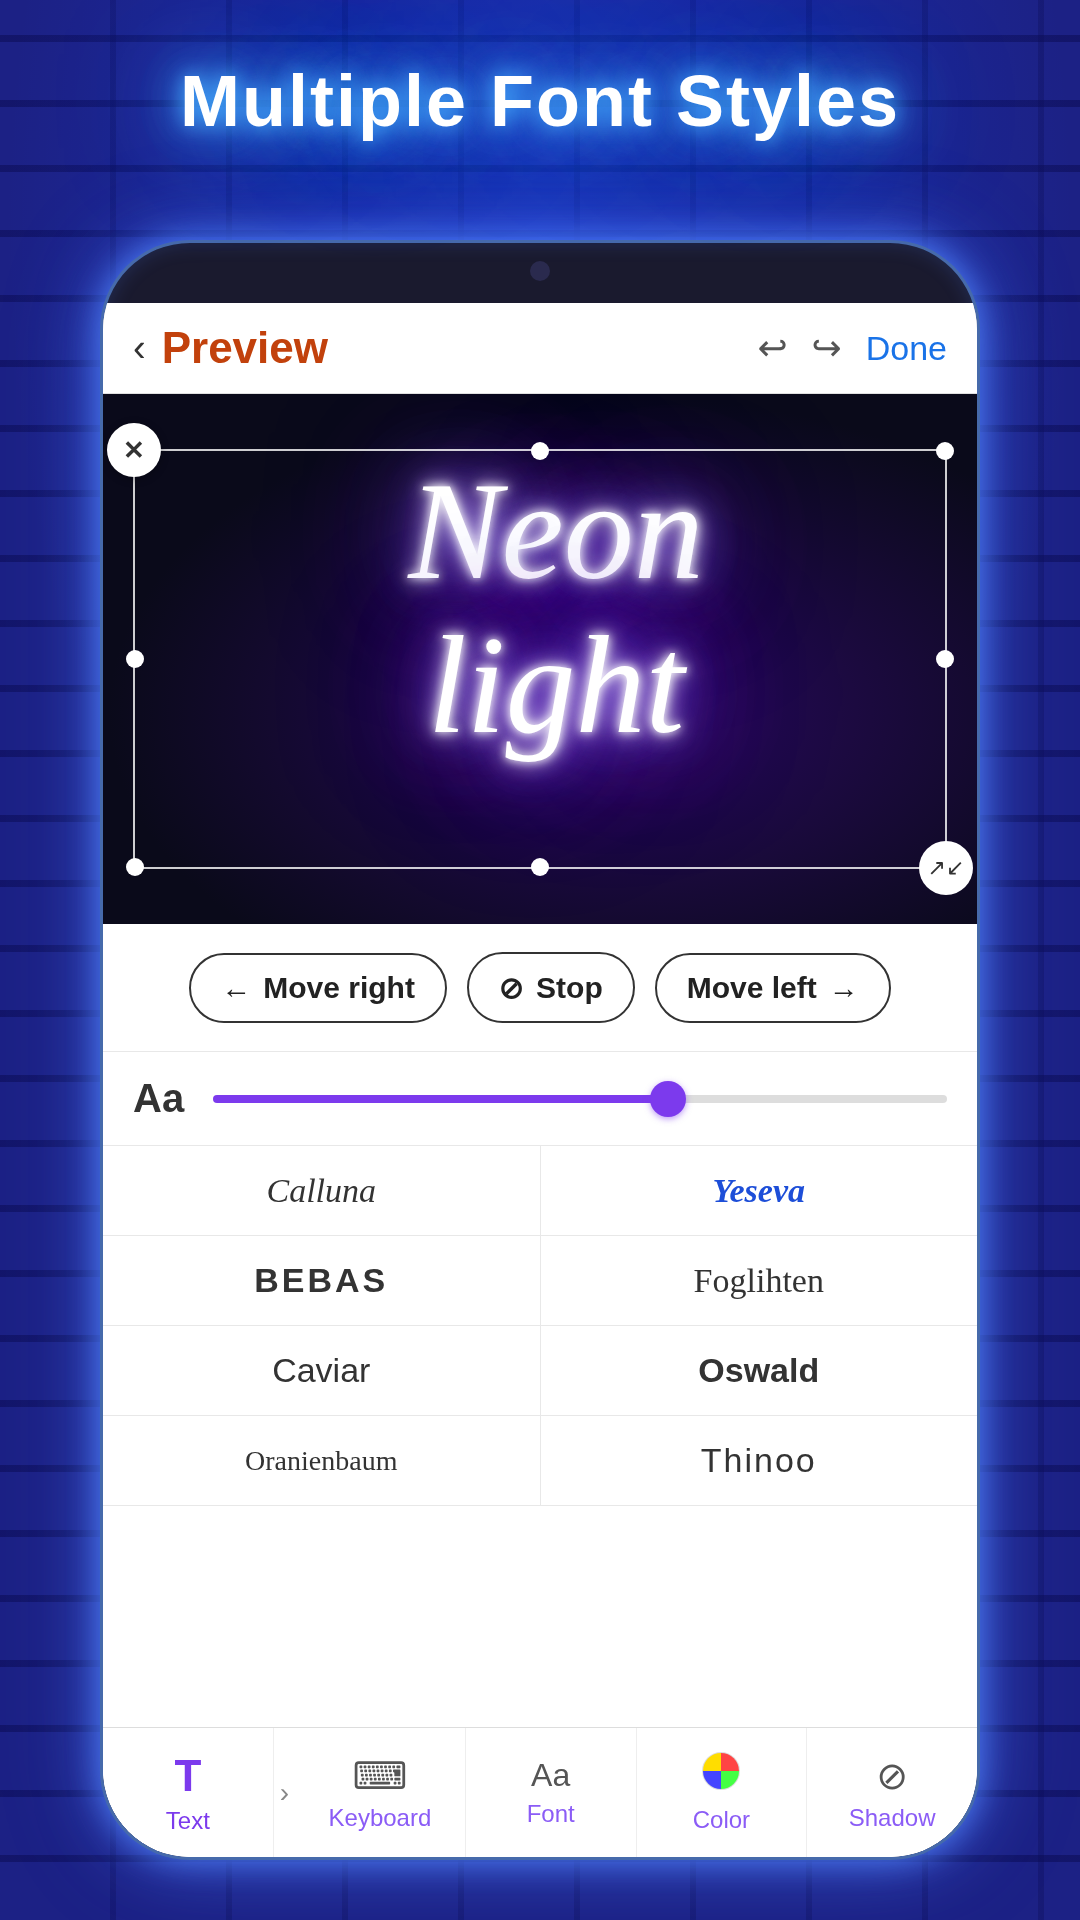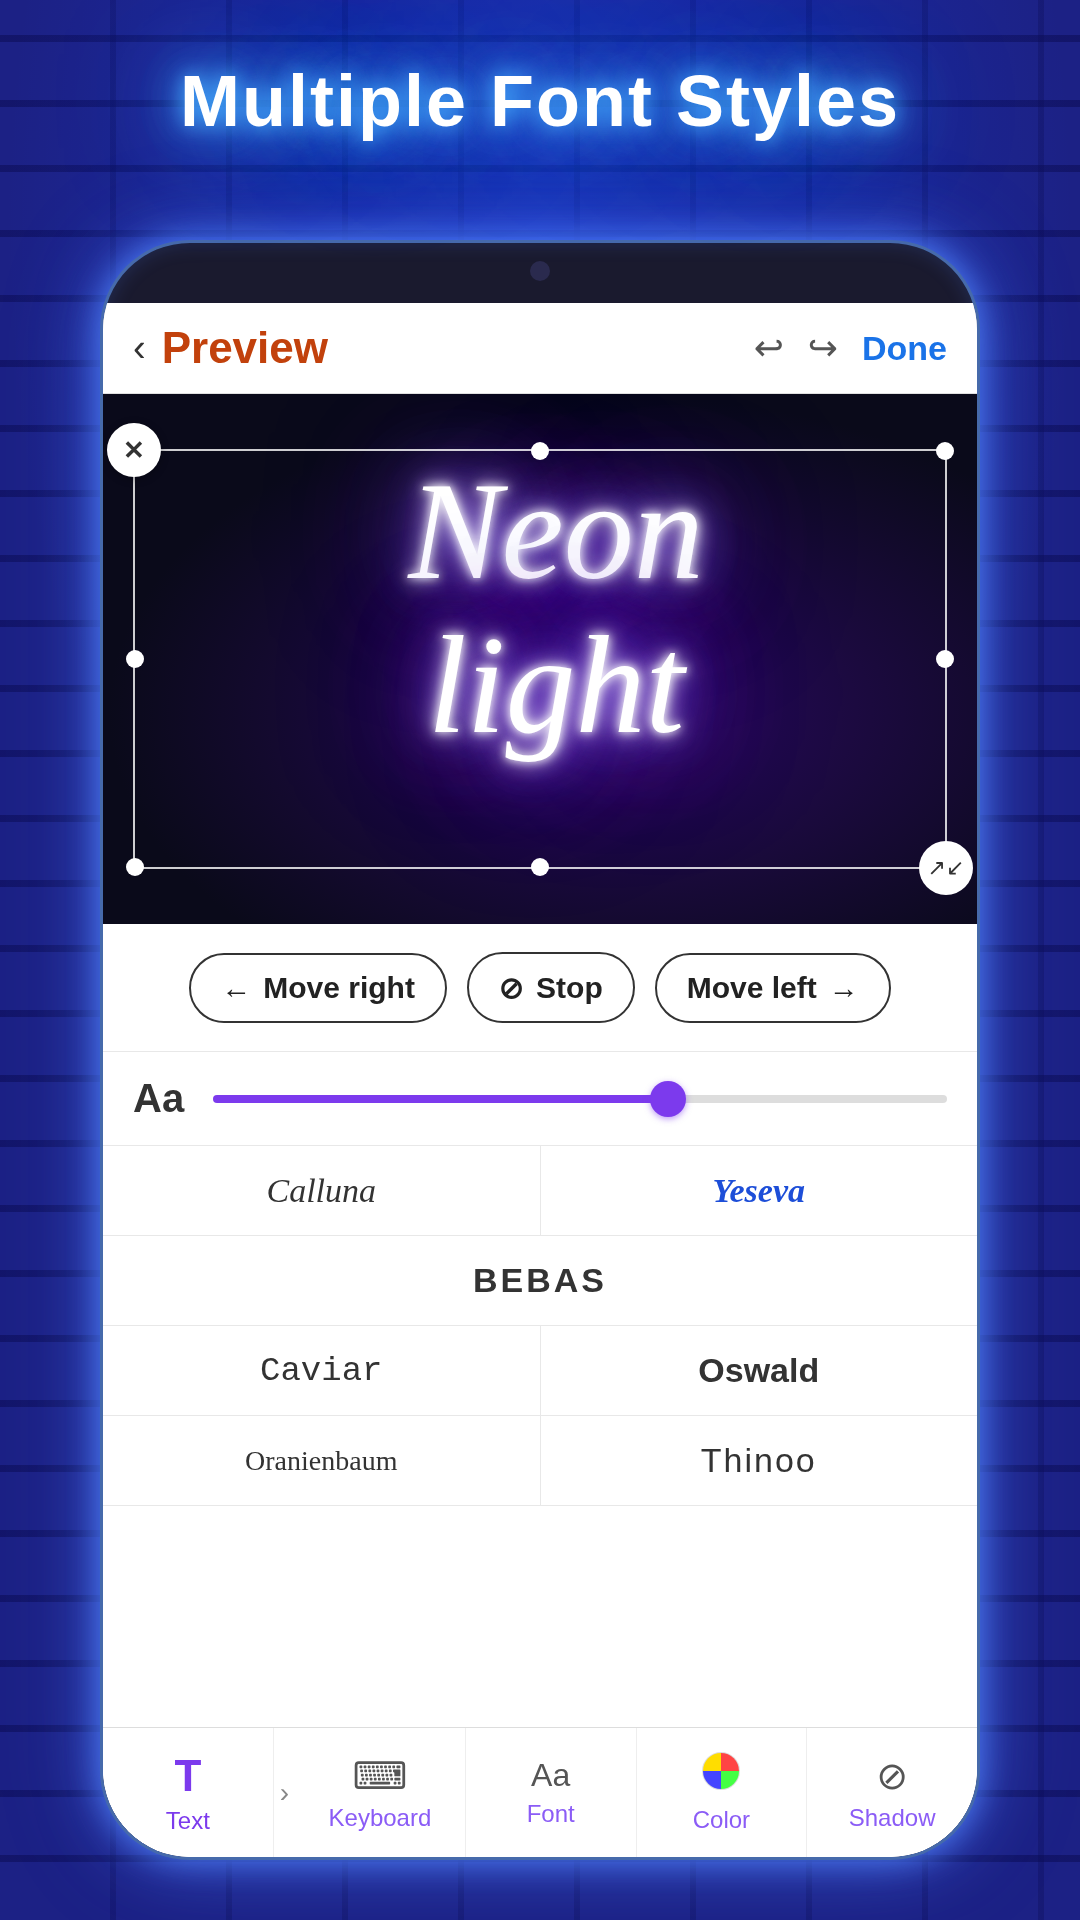--- a/index.html
+++ b/index.html
@@ -131,21 +131,21 @@
       align-items: center;
       gap: 24px;
     }
     .top-icon-btn {
       font-size: 36px;
       color: #555;
       cursor: pointer;
     }
     .done-btn {
       font-size: 34px;
-      font-weight: 700;
+      font-weight: 400;
       color: #1a73e8;
       cursor: pointer;
     }
 
     
     .preview-canvas {
       background: #0a0a1a;
       position: relative;
       flex-shrink: 0;
       height: 530px;
@@ -496,23 +496,24 @@
         </div>
       </div>
 
       <div class="font-list">
         <div class="font-row">
           <div class="font-cell" style="font-family: Georgia, serif; font-style: italic;">Calluna</div>
           <div class="font-cell selected" style="font-family: Georgia, serif; font-weight: bold; font-style: italic;">Yeseva</div>
         </div>
         <div class="font-row">
           <div class="font-cell" style="font-family: Impact, sans-serif; font-weight: bold; letter-spacing: 3px;">BEBAS</div>
+          <div class="font-cell" style="font-family: serif; font-style: normal;">Foglihten</div>
         </div>
         <div class="font-row">
-          <div class="font-cell" style="font-family: Liberation Mono, monospace;">Caviar</div>
+          <div class="font-cell" style="font-family: Liberation Sans, sans-serif;">Caviar</div>
           <div class="font-cell" style="font-family: Arial Narrow, sans-serif; font-weight: bold; text-align: right;">Oswald</div>
         </div>
         <div class="font-row">
           <div class="font-cell" style="font-family: Georgia, serif; font-size: 28px;">Oranienbaum</div>
           <div class="font-cell" style="font-family: Arial, sans-serif; font-weight: 100; letter-spacing: 2px;">Thinoo</div>
         </div>
       </div>
 
       <div class="tab-bar">
         <div class="tab-item active">

